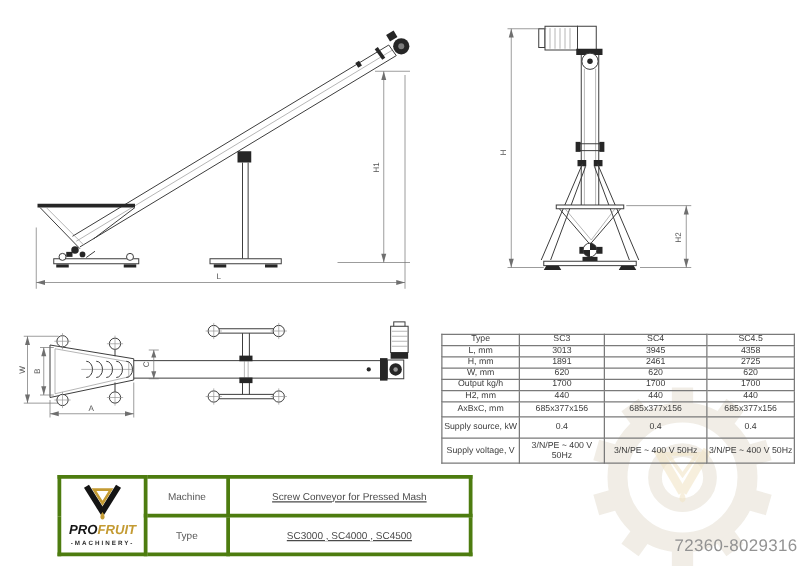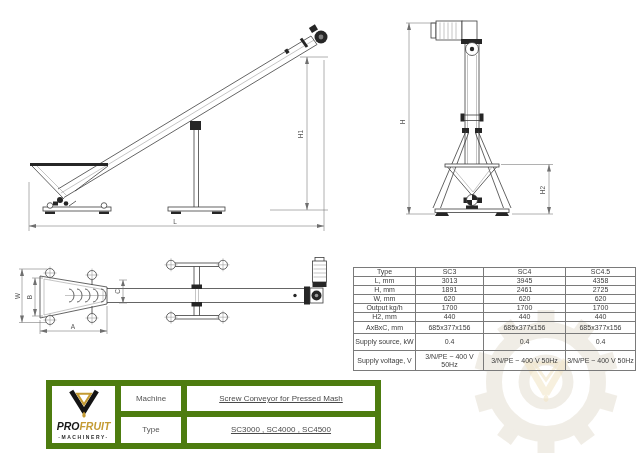--- a/index.html
+++ b/index.html
@@ -17,21 +17,21 @@
   .dimf{fill:#6f6f6f;stroke:none;}
   .lbl{font:6.5px "Liberation Sans",sans-serif;fill:#555;}
 
   
   table.spec{position:absolute;left:353px;top:267px;border-collapse:collapse;table-layout:fixed;background:transparent;z-index:3;}
   table.spec td{border:1px solid #7a7a7a;font-size:7px;line-height:1.15;color:#3c3c3c;text-align:center;vertical-align:middle;padding:0 1px;}
   tr.r-s{height:9px;} tr.r-m{height:12px;} tr.r-l{height:17px;} tr.r-xl{height:20px;}
 
   
   table.tblock{position:absolute;left:46px;top:380px;border-collapse:collapse;table-layout:fixed;background:#fff;z-index:3;}
-  table.tblock td{border:6px solid #4d7c0f;vertical-align:middle;text-align:center;}
+  table.tblock td{border:3px solid #4d7c0f;vertical-align:middle;text-align:center;}
   td.tb-label{font-size:8px;color:#565656;}
   td.tb-value{font-size:8px;color:#4a4a4a;text-decoration:underline;}
   .logo{display:flex;flex-direction:column;align-items:center;justify-content:flex-start;padding:2px 0;}
   .brand{font-size:10.5px;font-weight:800;font-style:italic;letter-spacing:0;line-height:1;margin-top:1px;white-space:nowrap;}
   .brand .pro{color:#161616;} .brand .fruit{color:#C49B33;}
   .sub{font-size:5px;font-weight:700;letter-spacing:1.6px;color:#2c2c2c;margin-top:2px;white-space:nowrap;}
 
   .docnum{position:absolute;left:460px;top:429px;width:178px;text-align:right;font-size:13.5px;letter-spacing:0.3px;color:#929292;z-index:3;}
 
   .wm{position:absolute;left:468px;top:300px;z-index:1;}
@@ -393,14 +393,15 @@
       <td class="tb-label">Machine</td>
       <td class="tb-value">Screw Conveyor for Pressed Mash</td>
     </tr>
     <tr style="height:31px">
       <td class="tb-label">Type</td>
       <td class="tb-value">SC3000 , SC4000 , SC4500</td>
     </tr>
   </tbody>
     </table>
 
+  <div class="docnum">72360-8029316</div>
 
 </div>
 
 </body></html>

